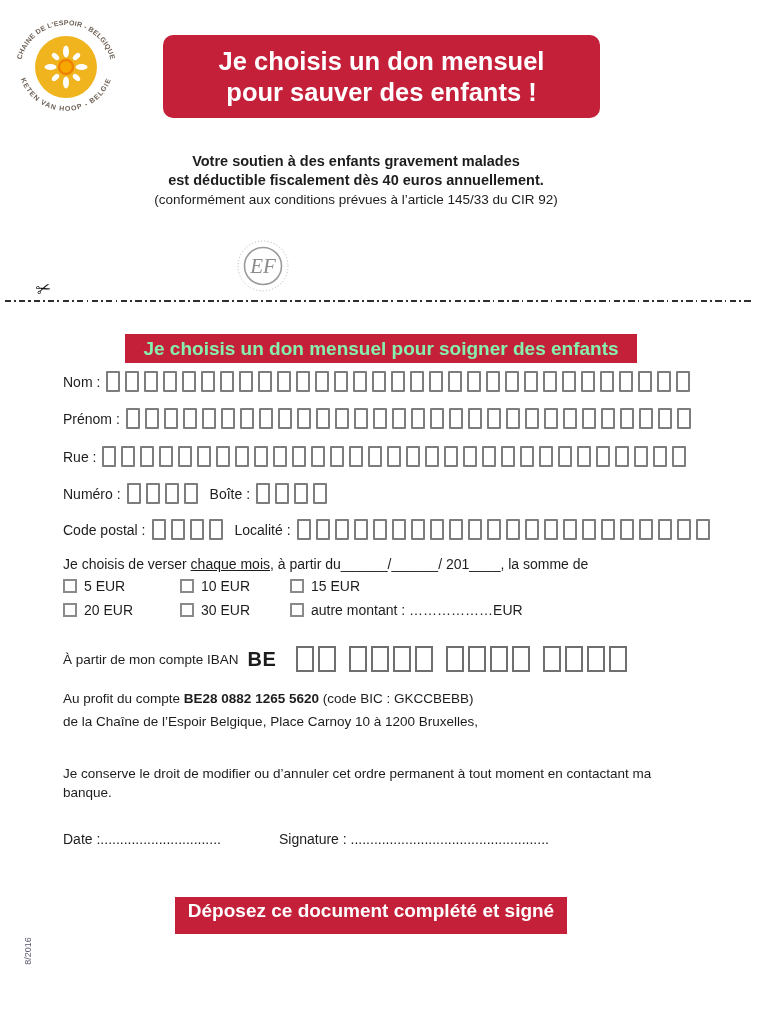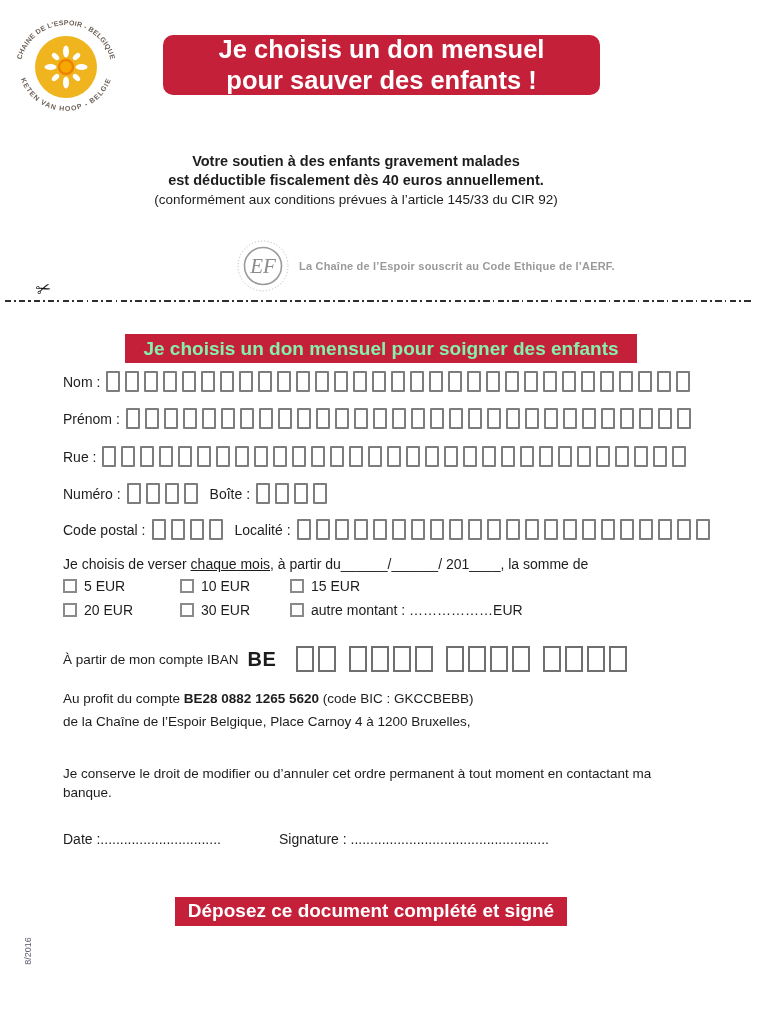--- a/index.html
+++ b/index.html
@@ -4,30 +4,30 @@
 <style>
   html,body { margin:0; padding:0; background:#fff; }
   .page { position:relative; width:758px; height:1025px; background:#fff; overflow:hidden;
           font-family:"Liberation Sans","DejaVu Sans",sans-serif; color:#1d1d1d; }
 
   
   .org-logo { position:absolute; left:12px; top:8px; width:108px; height:112px; }
   .arc-text { font-family:"Liberation Sans",sans-serif; font-weight:bold; fill:#6e6156; }
 
   
-  .banner-top { position:absolute; left:163px; top:35px; width:437px; height:60px;
+  .banner-top { position:absolute; left:163px; top:35px; width:437px; height:83px;
     background:var(--red); border-radius:10px; color:#fff; font-weight:bold;
     font-size:25.5px; line-height:31px; text-align:center;
     display:flex; flex-direction:column; align-items:center; justify-content:center; }
   .banner-mid { position:absolute; left:125px; top:334px; width:512px; height:29px;
     background:var(--red); color:#86efac; font-weight:bold; font-size:19px;
     display:flex; align-items:center; justify-content:center; }
   .banner-bottom { position:absolute; left:0; top:897px; width:742px; text-align:center; }
   .bar { display:block; width:fit-content; margin:0 auto 3px auto; background:var(--red);
-    color:#fff; font-weight:bold; font-size:19px; padding:3px 13px 4px 13px; white-space:nowrap; }
+    color:#fff; font-weight:bold; font-size:19px; padding:3px 13px 12px 13px; white-space:nowrap; }
 
   
   .intro { position:absolute; left:0; top:152px; width:712px; text-align:center; }
   .intro .b { font-weight:bold; font-size:14.5px; line-height:19px; }
   .intro .n { font-size:13.5px; line-height:20px; }
 
   
   .ethics { position:absolute; left:236px; top:238px; display:flex; align-items:center; gap:9px; }
   .ethics .caption { font-size:11px; font-weight:bold; color:#9a9a9a; letter-spacing:.2px; }
 
@@ -112,21 +112,20 @@
     <div class="b">est déductible fiscalement dès 40 euros annuellement.</div>
     <div class="n">(conformément aux conditions prévues à l’article 145/33 du CIR 92)</div>
   </div>
 
   <div class="ethics">
     <svg width="54" height="56" viewBox="0 0 54 56">
       <circle cx="27" cy="28" r="25" fill="none" stroke="#b3b3b3" stroke-width="1" stroke-dasharray="1 2.2"></circle>
       <circle cx="27" cy="28" r="18.5" fill="#ffffff" stroke="#9a9a9a" stroke-width="1.6"></circle>
       <text x="27" y="35" text-anchor="middle" font-family="Liberation Serif, serif" font-style="italic" font-size="21" fill="#8c8c8c">EF</text>
     </svg>
-    <span class="caption">La Chaîne de l’Espoir souscrit au Code Ethique de l’AERF.</span>
   </div>
 
   <div class="scissors">✂</div>
   <div class="cutline"></div>
 
   <div class="banner-mid">Je choisis un don mensuel pour soigner des enfants</div>
 
   <div class="frow" style="top:371px">
     <span class="lbl">Nom :</span>
     <span class="boxes">
@@ -338,21 +337,21 @@
           <span class="iban-cell"></span>
           <span class="iban-cell"></span>
           <span class="iban-cell"></span>
           <span class="iban-cell"></span>
         </span>
     </span>
   </div>
 
   <div class="beneficiary">
     <div><span>Au profit du compte </span><b>BE28 0882 1265 5620</b><span> (code BIC : GKCCBEBB)</span></div>
-    <div>de la Chaîne de l’Espoir Belgique, Place Carnoy 4 à 1200 Bruxelles,</div>
+    <div>de la Chaîne de l’Espoir Belgique, Place Carnoy 10 à 1200 Bruxelles,</div>
   </div>
 
   <div class="cancel">Je conserve le droit de modifier ou d’annuler cet ordre permanent à tout moment en contactant ma banque.</div>
 
   <div class="datesig">
     <span>Date :...............................</span>
     <span>Signature : ...................................................</span>
   </div>
 
   <div class="banner-bottom">

